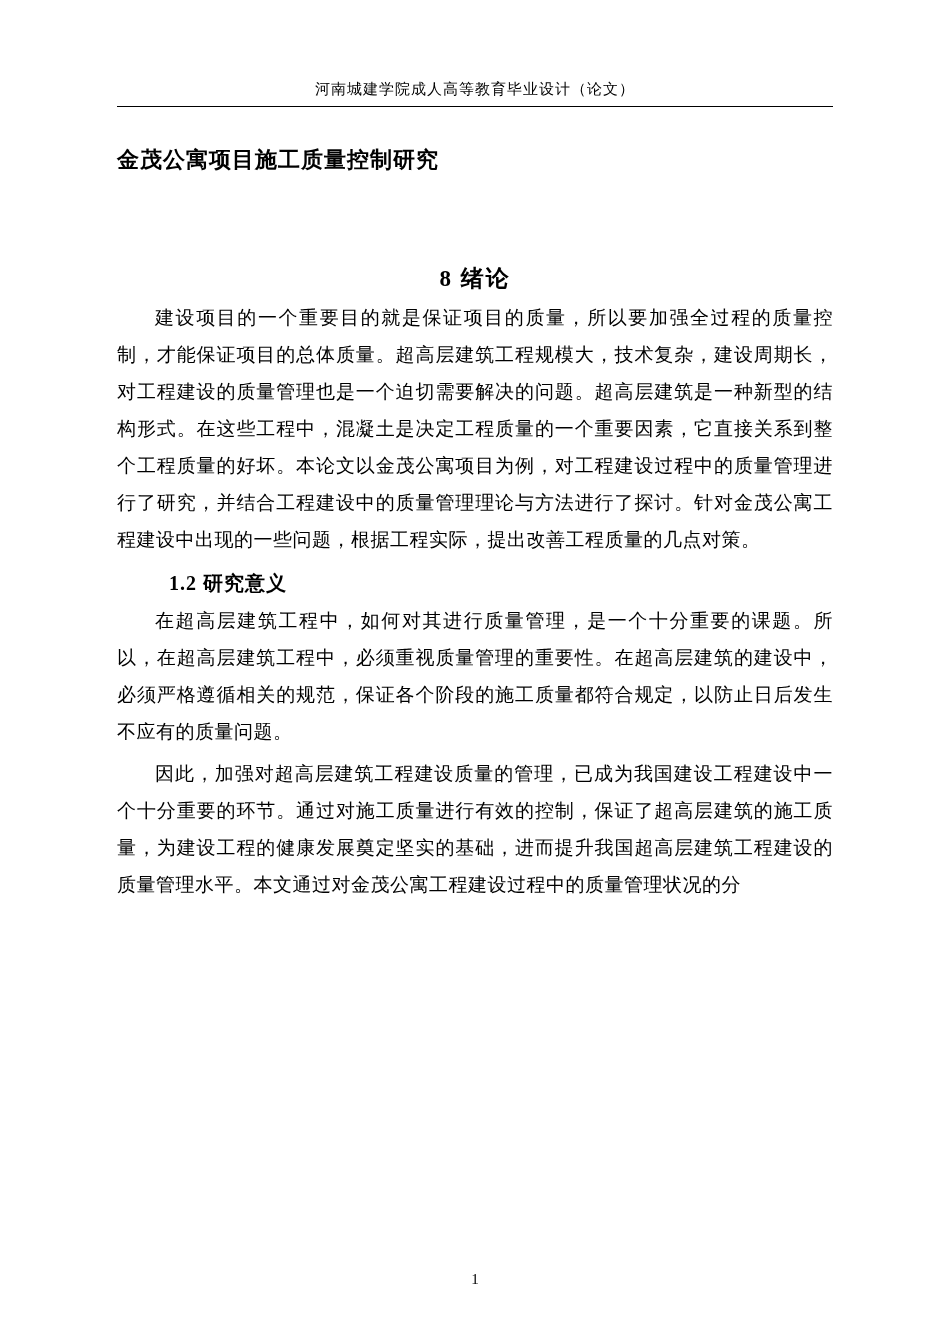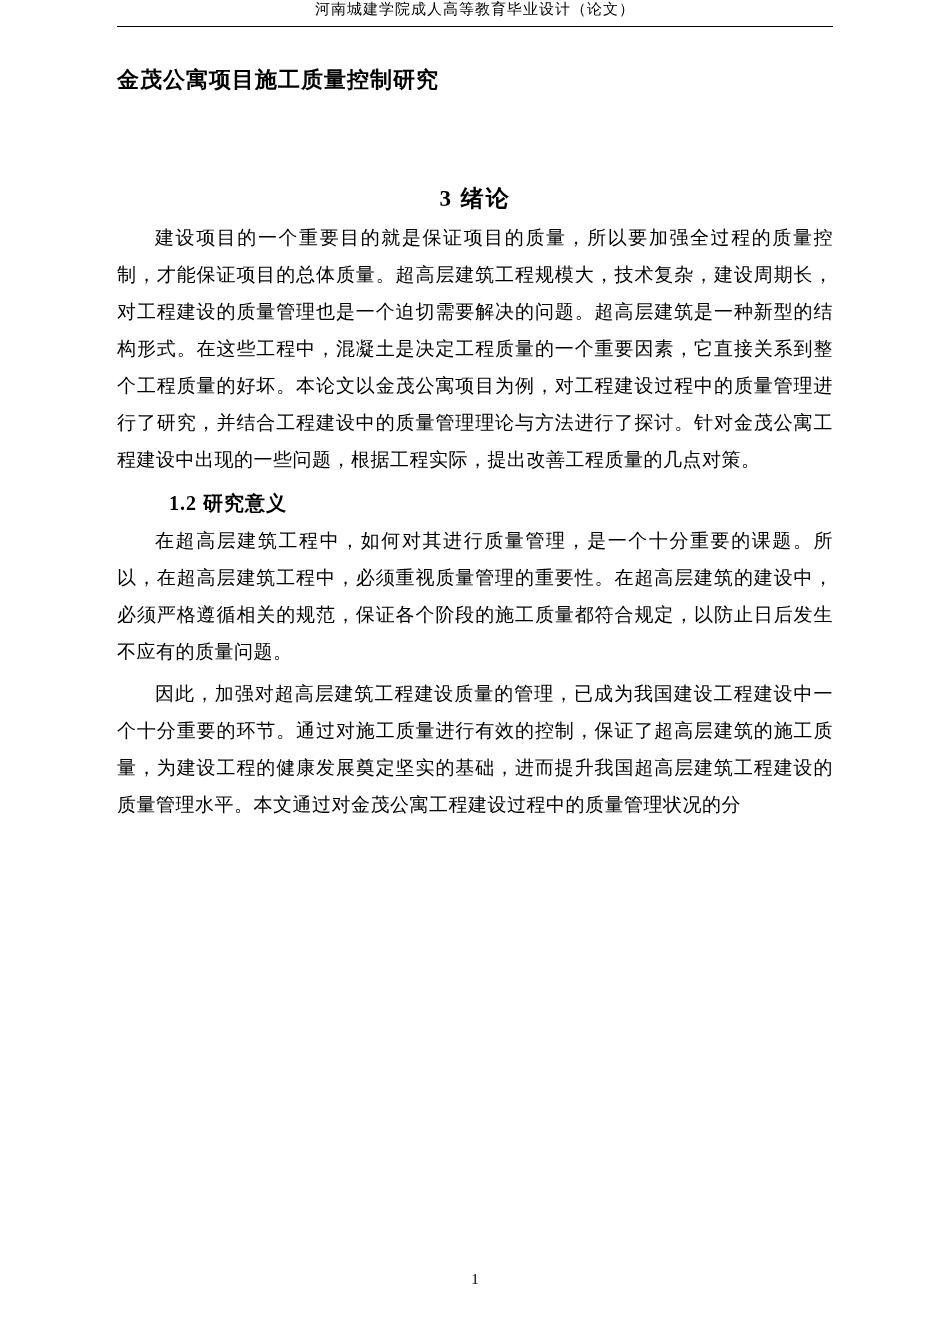--- a/index.html
+++ b/index.html
@@ -12,20 +12,21 @@
     position: relative;
     color: #000000;
     font-family: "Liberation Serif", "DejaVu Serif", serif;
     overflow: hidden;
   }
   .content {
     width: 716px;
     margin: 0 auto;
   }
   .doc-header {
+    padding-top: 80px;
   }
   .doc-header-text {
     text-align: center;
     font-size: 15px;
     letter-spacing: 1px;
     padding-bottom: 7px;
     border-bottom: 1px solid #000000;
   }
   .doc-title {
     text-align: left;
@@ -73,21 +74,21 @@
 
 <div class="page">
   <div class="content">
 
     <div class="doc-header">
       <div class="doc-header-text">河南城建学院成人高等教育毕业设计（论文）</div>
     </div>
 
     <h1 class="doc-title">金茂公寓项目施工质量控制研究</h1>
 
-    <h2 class="chapter-heading">3  绪论</h2>
+    <h2 class="chapter-heading">8  绪论</h2>
 
 
     <p class="body-text">建设项目的一个重要目的就是保证项目的质量，所以要加强全过程的质量控制，才能保证项目的总体质量。超高层建筑工程规模大，技术复杂，建设周期长，对工程建设的质量管理也是一个迫切需要解决的问题。超高层建筑是一种新型的结构形式。在这些工程中，混凝土是决定工程质量的一个重要因素，它直接关系到整个工程质量的好坏。本论文以金茂公寓项目为例，对工程建设过程中的质量管理进行了研究，并结合工程建设中的质量管理理论与方法进行了探讨。针对金茂公寓工程建设中出现的一些问题，根据工程实际，提出改善工程质量的几点对策。</p>
 
     <h3 class="sub-heading second">1.2  研究意义</h3>
 
 
     <p class="body-text">在超高层建筑工程中，如何对其进行质量管理，是一个十分重要的课题。所以，在超高层建筑工程中，必须重视质量管理的重要性。在超高层建筑的建设中，必须严格遵循相关的规范，保证各个阶段的施工质量都符合规定，以防止日后发生不应有的质量问题。</p>
 
 

